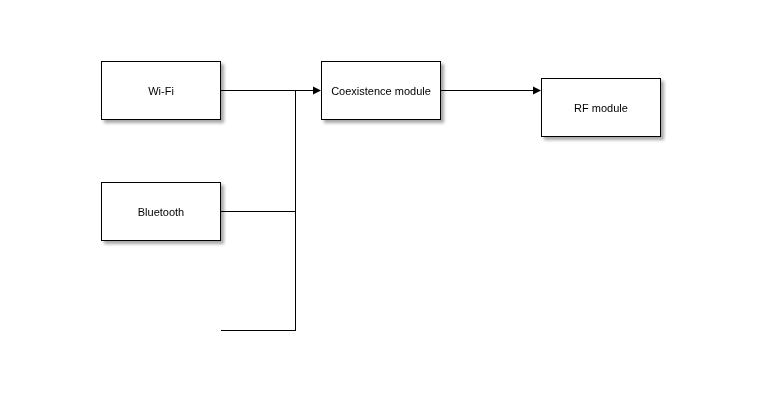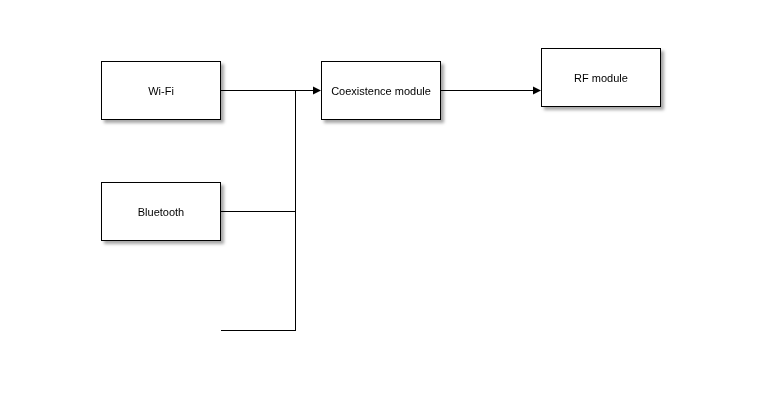--- a/index.html
+++ b/index.html
@@ -30,21 +30,21 @@
     justify-content: center;
     font-size: 11px;
     color: #000000;
     white-space: nowrap;
     cursor: default;
   }
   .block-wifi       { left: 101px; top:  61px; }
   .block-bluetooth  { left: 101px; top: 182px; }
   .block-zigbee     { left: 101px; top: 301px; }
   .block-coex       { left: 321px; top:  61px; }
-  .block-rf         { left: 541px; top:  48px; }
+  .block-rf         { left: 541px; top:  78px; }
   .wire { stroke: #000000; stroke-width: 1; fill: none; }
   .arrow { fill: #000000; stroke: none; }
 </style>
 </head>
 <body>
 
 <div class="canvas">
 
   <svg class="wires" viewBox="0 0 760 420" xmlns="http://www.w3.org/2000/svg">
 

